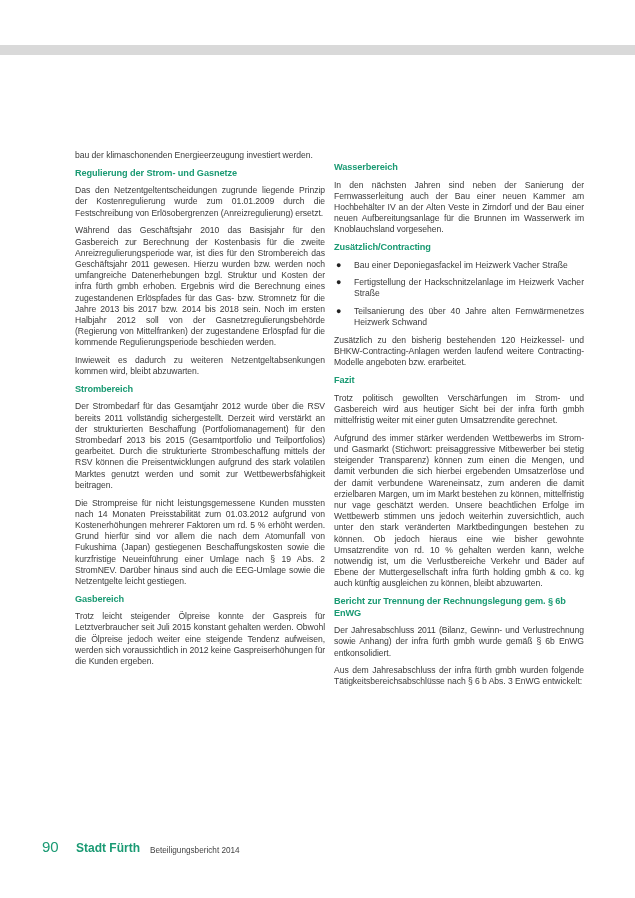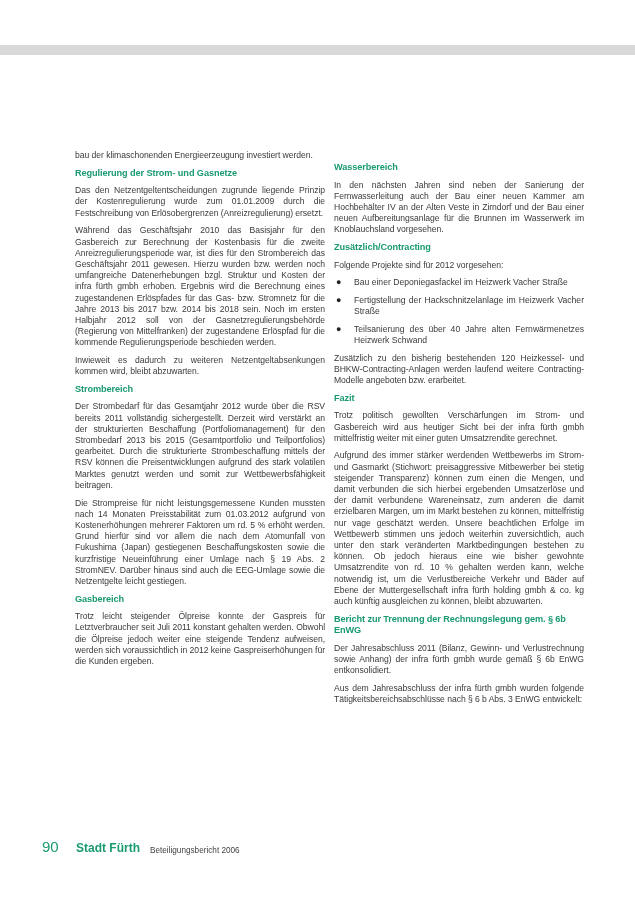--- a/index.html
+++ b/index.html
@@ -35,33 +35,32 @@
   </section>
 
   <section>
     <h3>Strombereich</h3>
     <p>Der Strombedarf für das Gesamtjahr 2012 wurde über die RSV bereits 2011 vollständig sichergestellt. Derzeit wird verstärkt an der strukturierten Beschaffung (Portfolioma­nagement) für den Strombedarf 2013 bis 2015 (Gesamt­portfolio und Teilportfolios) gearbeitet. Durch die struktu­rierte Strombeschaffung mittels der RSV können die Preis­entwicklungen aufgrund des stark volatilen Marktes ge­nutzt werden und somit zur Wettbewerbsfähigkeit beitra­gen.</p>
     <p>Die Strompreise für nicht leistungsgemessene Kunden mussten nach 14 Monaten Preisstabilität zum 01.03.2012 aufgrund von Kostenerhöhungen mehrerer Faktoren um rd. 5 % erhöht werden. Grund hierfür sind vor allem die nach dem Atomunfall von Fukushima (Japan) gestiegenen Beschaffungskosten sowie die kurzfristige Neueinführung einer Umlage nach § 19 Abs. 2 StromNEV. Darüber hinaus sind auch die EEG-Umlage sowie die Netzentgelte leicht gestiegen.</p>
   </section>
 
   <section>
     <h3>Gasbereich</h3>
-    <p>Trotz leicht steigender Ölpreise konnte der Gaspreis für Letztverbraucher seit Juli 2011 konstant gehalten werden. Obwohl die Ölpreise jedoch weiter eine steigende Ten­denz aufweisen, werden sich voraussichtlich in 2012 keine Gaspreiserhöhungen für die Kunden ergeben.</p>
+    <p>Trotz leicht steigender Ölpreise konnte der Gaspreis für Letztverbraucher seit Juli 2015 konstant gehalten werden. Obwohl die Ölpreise jedoch weiter eine steigende Ten­denz aufweisen, werden sich voraussichtlich in 2012 keine Gaspreiserhöhungen für die Kunden ergeben.</p>
   </section>
 </div>
 
 <div class="col right">
   <section>
     <h3 style="margin-top:12px">Wasserbereich</h3>
     <p>In den nächsten Jahren sind neben der Sanierung der Fernwasserleitung auch der Bau einer neuen Kammer am Hochbehälter IV an der Alten Veste in Zirndorf und der Bau einer neuen Aufbereitungsanlage für die Brunnen im Wasserwerk im Knoblauchsland vorgesehen.</p>
   </section>
 
   <section>
     <h3>Zusätzlich/Contracting</h3>
-    <p>Folgende Projekte sind für 2012 vorgesehen:</p>
     <ul>
       <li>
         <span class="bullet">●</span>
         <span>Bau einer Deponiegasfackel im Heizwerk Vacher Straße</span>
       </li>
       <li>
         <span class="bullet">●</span>
         <span>Fertigstellung der Hackschnitzelanlage im Heizwerk Vacher Straße</span>
       </li>
       <li>
@@ -81,14 +80,14 @@
   <section>
     <h3>Bericht zur Trennung der Rechnungslegung gem. § 6b EnWG</h3>
     <p>Der Jahresabschluss 2011 (Bilanz, Gewinn- und Verlust­rechnung sowie Anhang) der infra fürth gmbh wurde gemäß § 6b EnWG entkonsolidiert.</p>
     <p>Aus dem Jahresabschluss der infra fürth gmbh wurden folgende Tätigkeitsbereichsabschlüsse nach § 6 b Abs. 3 EnWG entwickelt:</p>
   </section>
 </div>
 
 <div class="footer">
   <span class="page-num">90</span>
   <span class="footer-org">Stadt Fürth</span>
-  <span class="footer-title">Beteiligungsbericht 2006</span>
+  <span class="footer-title">Beteiligungsbericht 2014</span>
 </div>
 
 </body></html>

